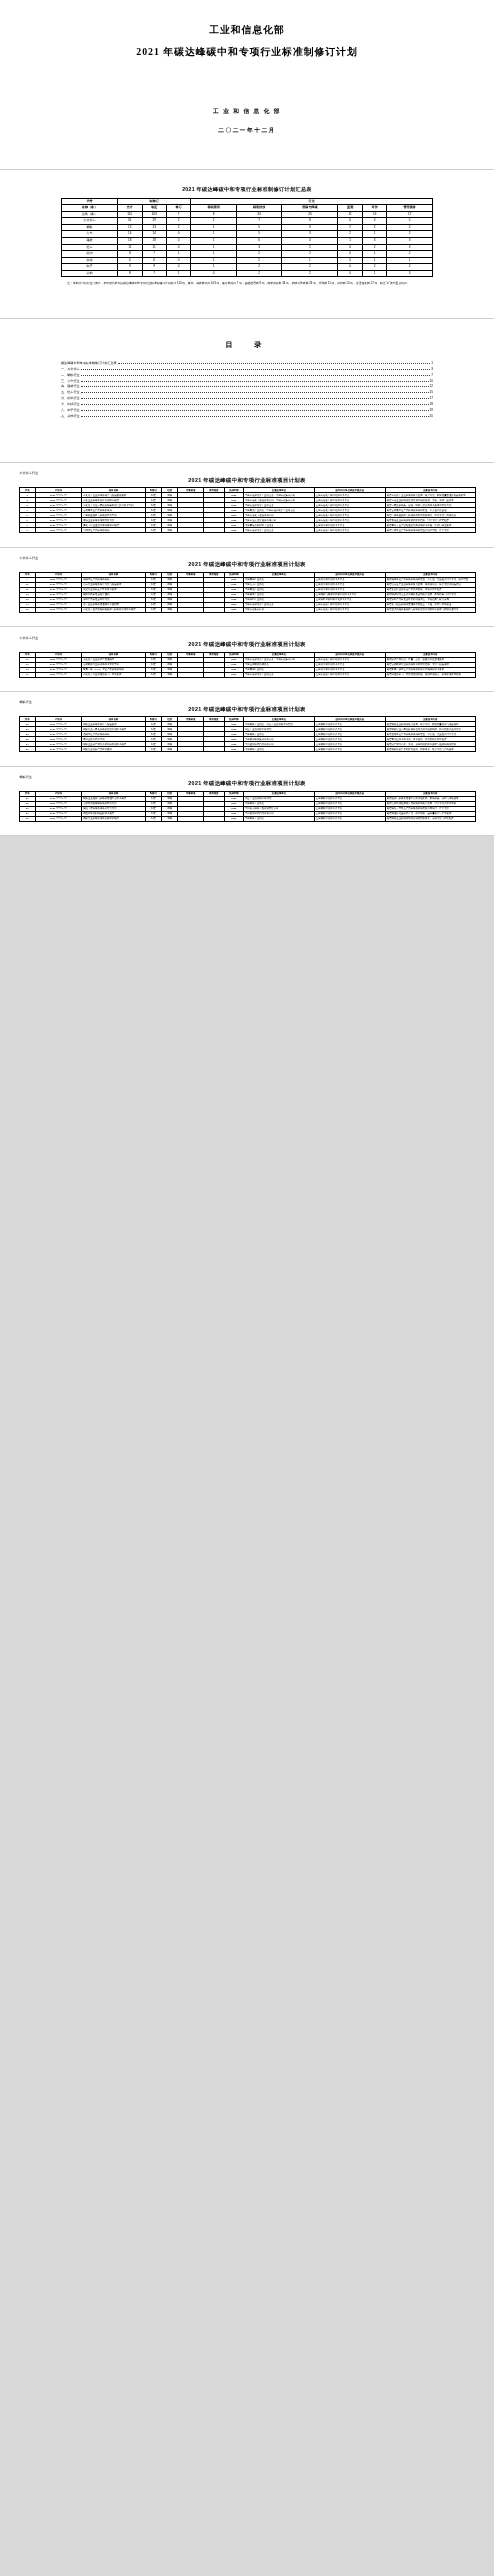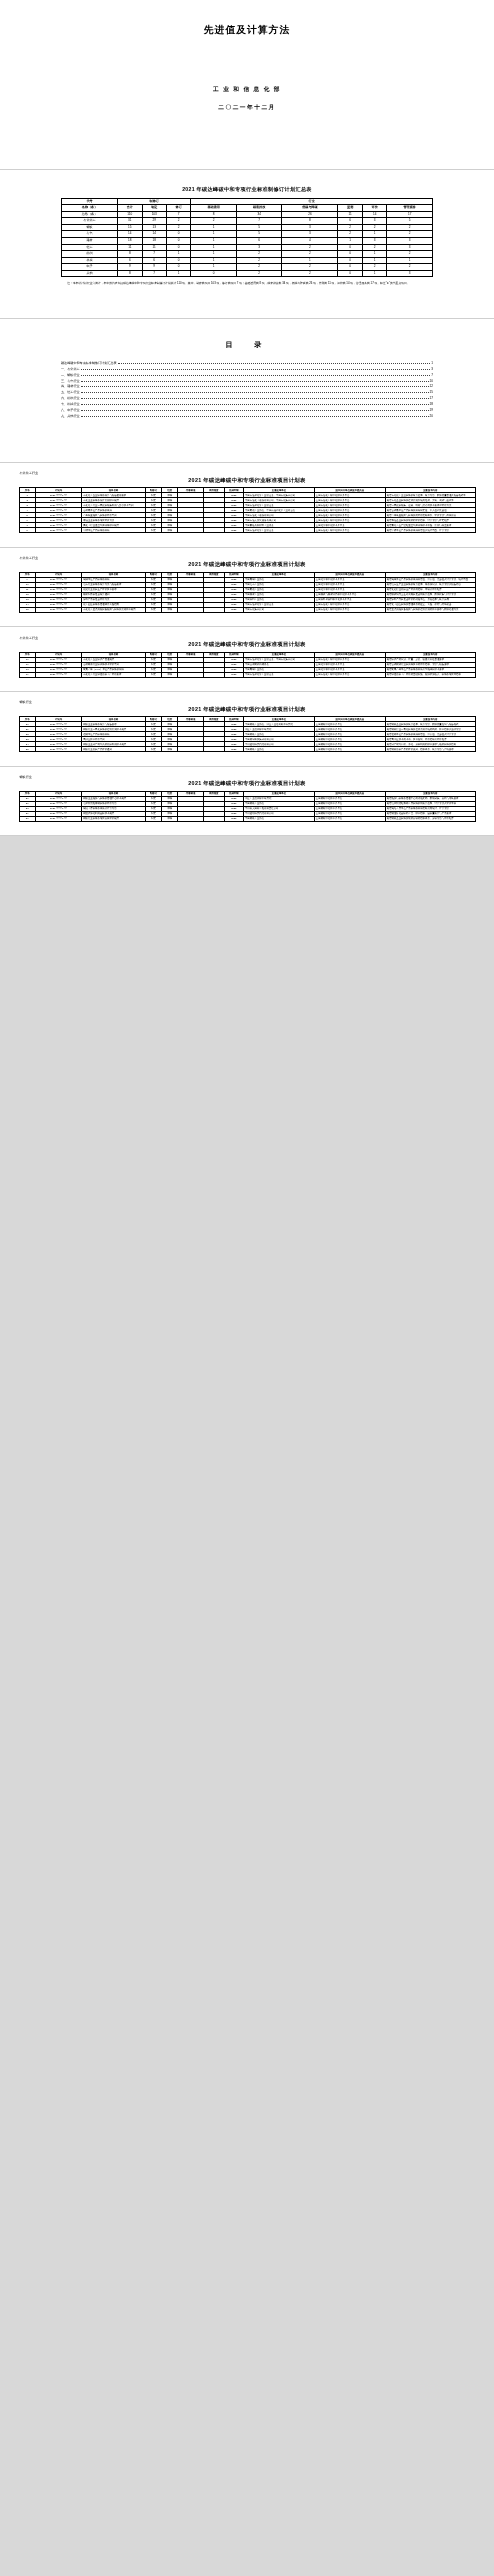--- a/index.html
+++ b/index.html
@@ -63,21 +63,22 @@
     border:0.5px solid #000;font-size:2.4px;line-height:1.25;padding:0.5px 0.5px;
     text-align:center;vertical-align:middle;word-break:break-all;
   }
   .p-tbl th{font-weight:bold;}
   .p-tbl td.l{text-align:left;padding-left:1px;}
 </style>
 </head>
 <body>
 
 <div class="page sheet cover">
-  <h1>先进值及计算方法</h1>
+  <h1>工业和信息化部</h1>
+  <h2>2021 年碳达峰碳中和专项行业标准制修订计划</h2>
   <div class="org">工 业 和 信 息 化 部</div>
   <div class="date">二〇二一年十二月</div>
 </div>
 
 <div class="page sheet summary">
   <div class="sum-title">2021 年碳达峰碳中和专项行业标准制修订计划汇总表</div>
   <table class="sum-tbl">
     <tbody id="summary-body">
         <tr>
           <th>代号</th>

